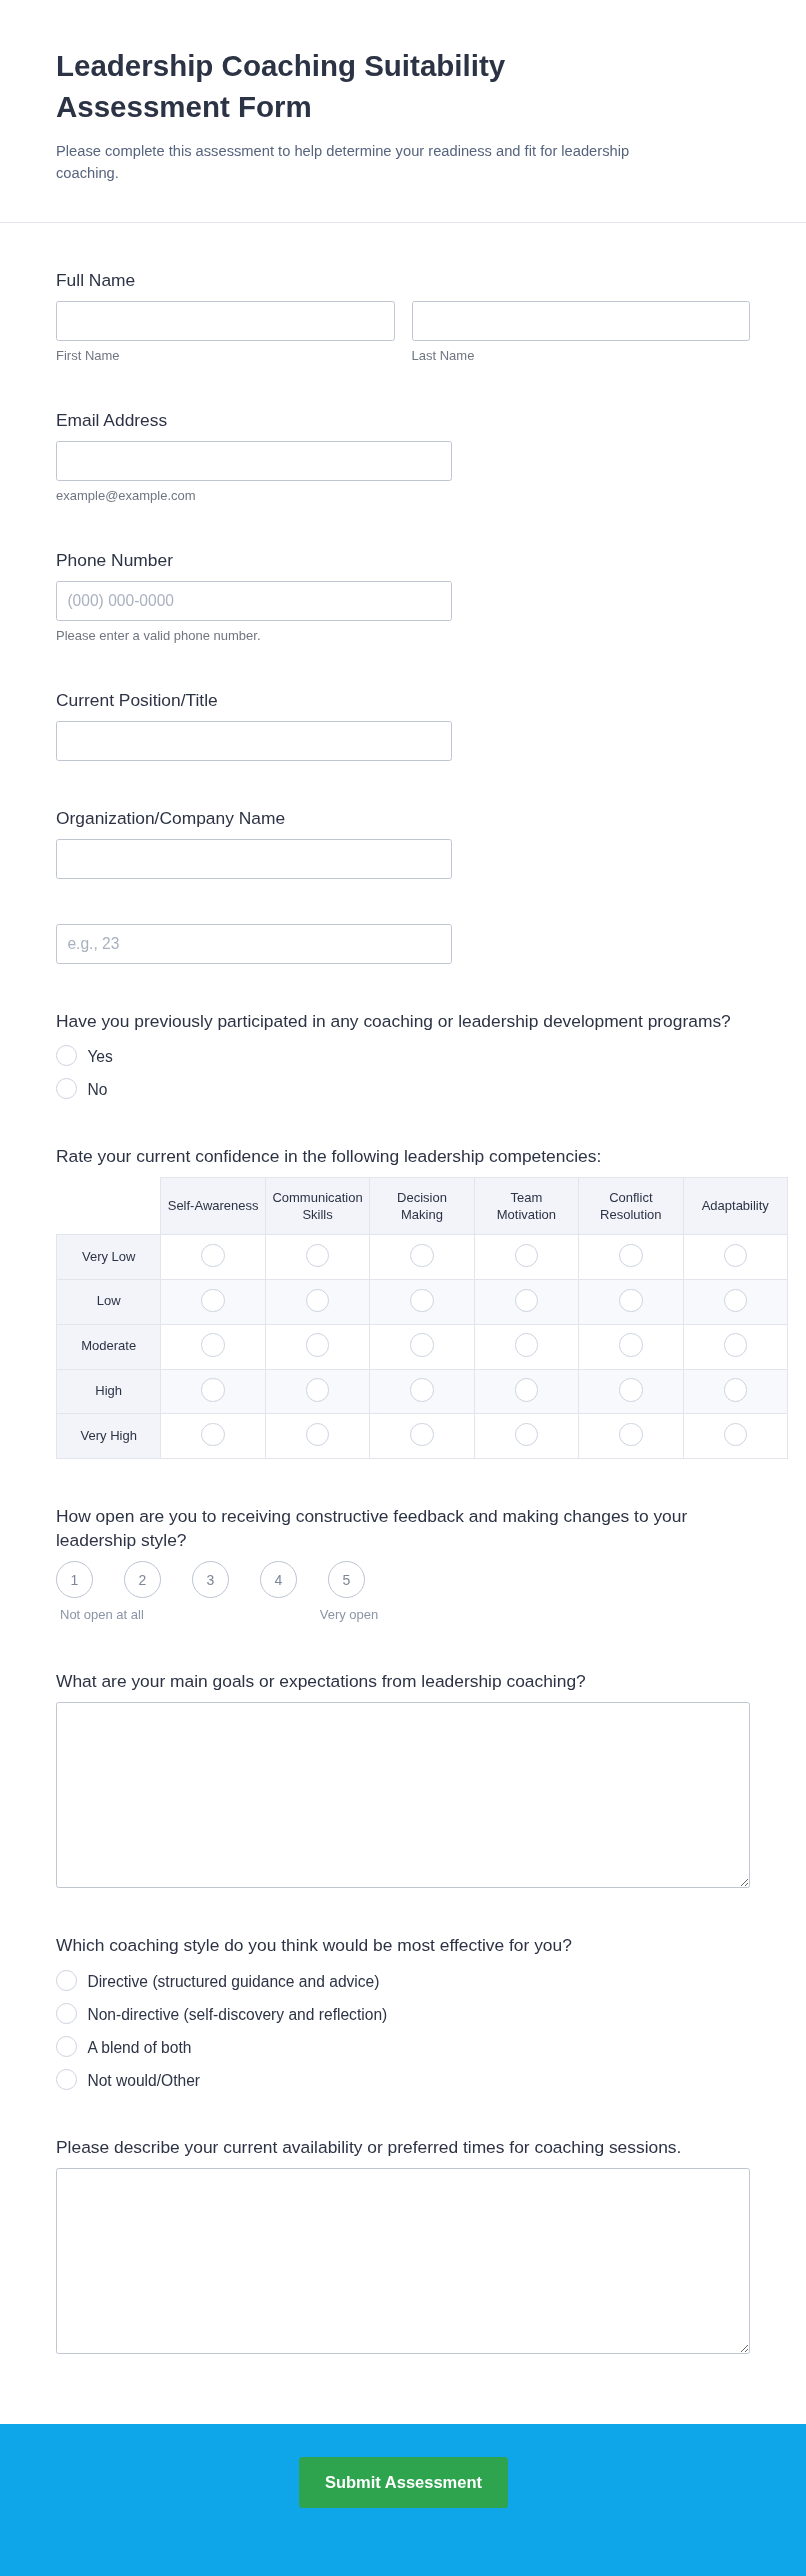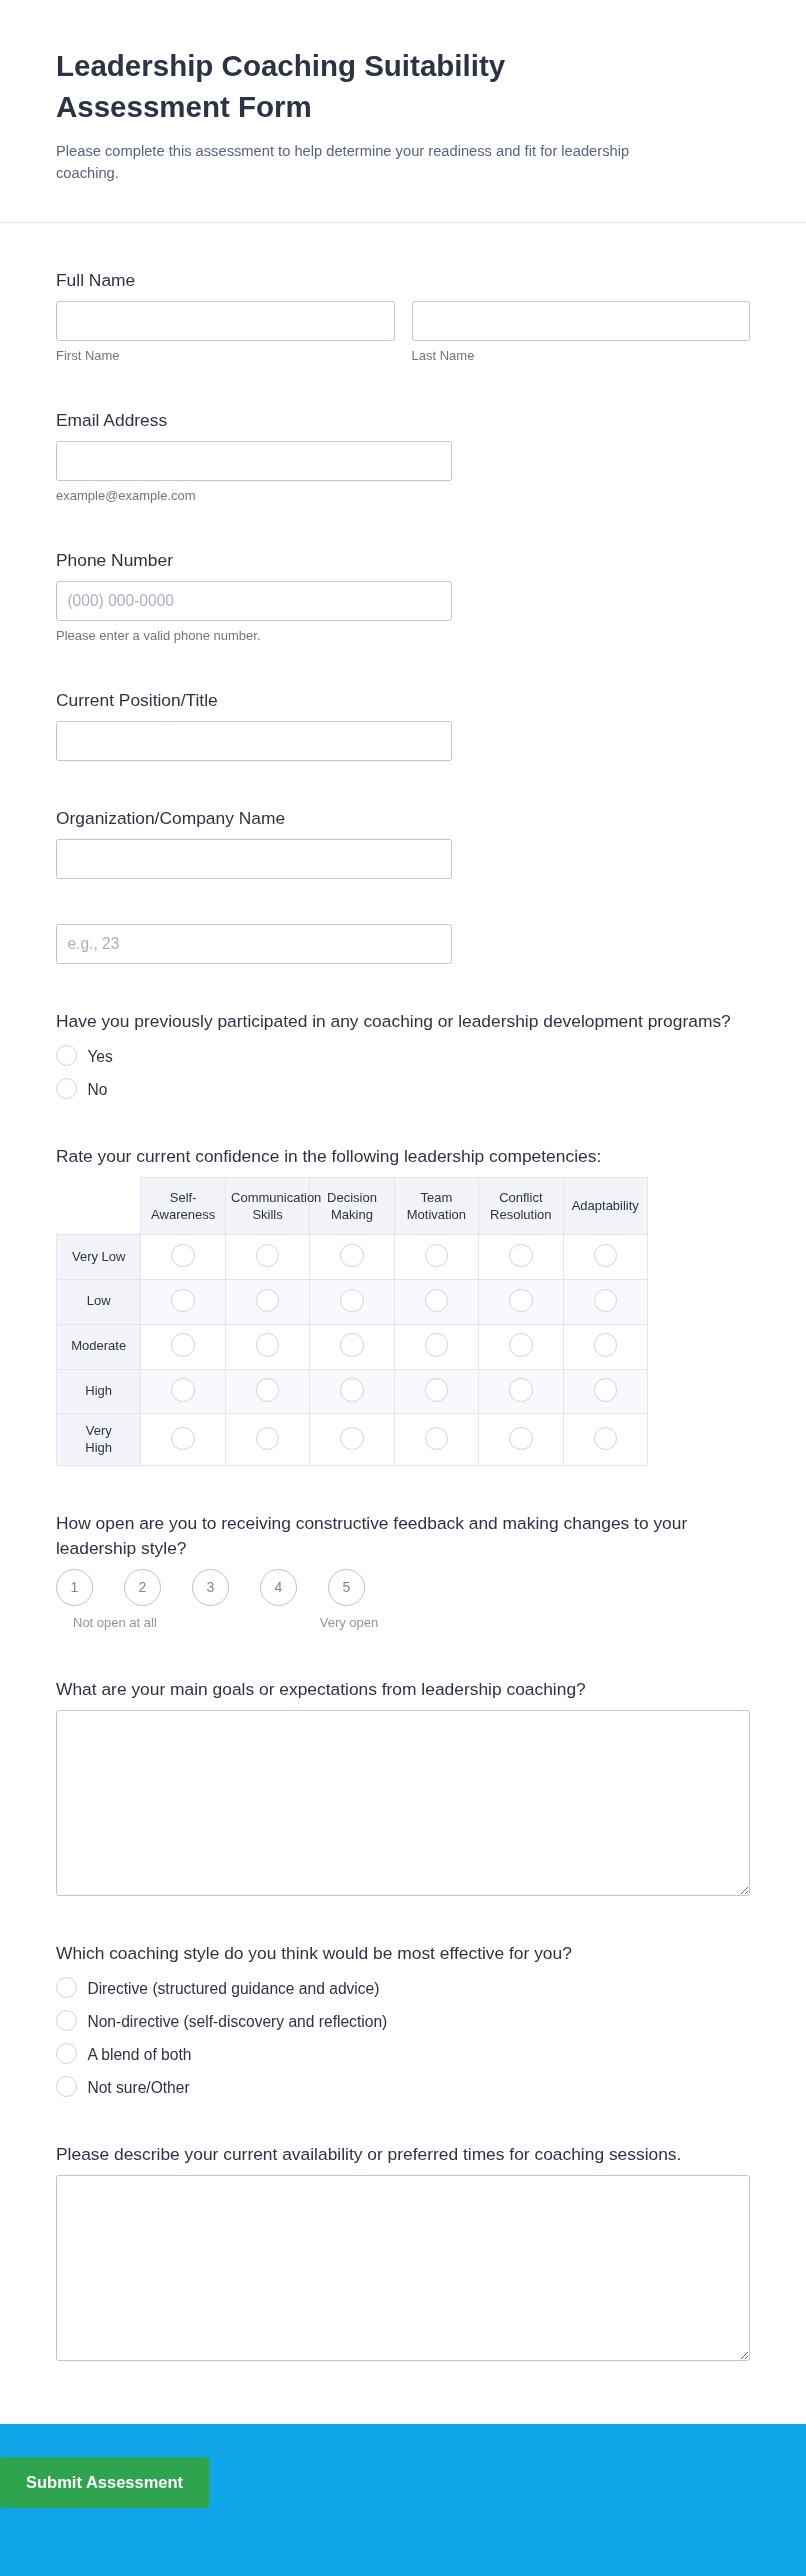--- a/index.html
+++ b/index.html
@@ -82,21 +82,21 @@
     border-radius: 50%;
     background: #fff;
     flex: none;
     display: inline-block;
   }
   .radio-label { font-size: 15.6px; color: #2c3345; }
 
   
   .matrix {
     border-collapse: collapse;
-    width: 592px;
+    width: 732px;
     margin-top: 5.2px;
     table-layout: fixed;
   }
   .matrix th, .matrix td { border: 0.9px solid #e2e5ec; text-align: center; vertical-align: middle; }
   .matrix thead th {
     background: #f3f4fa;
     font-size: 13px;
     font-weight: 500;
     color: #2c3345;
     line-height: 1.35;
@@ -131,21 +131,21 @@
     border-radius: 50%;
     background: #fff;
     color: #7c8699;
     font-size: 14px;
     display: flex;
     align-items: center;
     justify-content: center;
     cursor: pointer;
   }
   .scale-min-label {
-    position: absolute; left: 17px; top: 46px;
+    position: absolute; left: 4px; top: 46px;
     font-size: 13px; color: #8b95a5; white-space: nowrap;
   }
   .scale-max-label {
     position: absolute; left: 293px; top: 46px;
     transform: translateX(-50%);
     font-size: 13px; color: #8b95a5; white-space: nowrap;
   }
 
   .textarea {
     width: 694px;
@@ -159,21 +159,21 @@
     padding: 8.7px 10.4px;
     outline: none;
     resize: both;
     display: block;
   }
 
   .form-footer {
     height: 152px;
     flex: none;
     display: flex;
-    justify-content: flex-start;
+    justify-content: center;
     align-items: flex-start;
   }
   .submit-btn {
     margin-top: 33px;
     height: 51px;
     padding: 0 26px;
     background: #2ea44f;
     color: #ffffff;
     font-family: "Liberation Sans", sans-serif;
     font-size: 16.5px;
@@ -341,21 +341,21 @@
       <div class="radio-option">
         <span class="radio-circle"></span>
         <span class="radio-label">Non-directive (self-discovery and reflection)</span>
       </div>
       <div class="radio-option">
         <span class="radio-circle"></span>
         <span class="radio-label">A blend of both</span>
       </div>
       <div class="radio-option">
         <span class="radio-circle"></span>
-        <span class="radio-label">Not sure/Other</span>
+        <span class="radio-label">Not would/Other</span>
       </div>
     </div>
 
     <div class="question">
       <label class="q-label">Please describe your current availability or preferred times for coaching sessions.</label>
       <textarea class="textarea" style=""></textarea>
     </div>
 
   </div>
 

